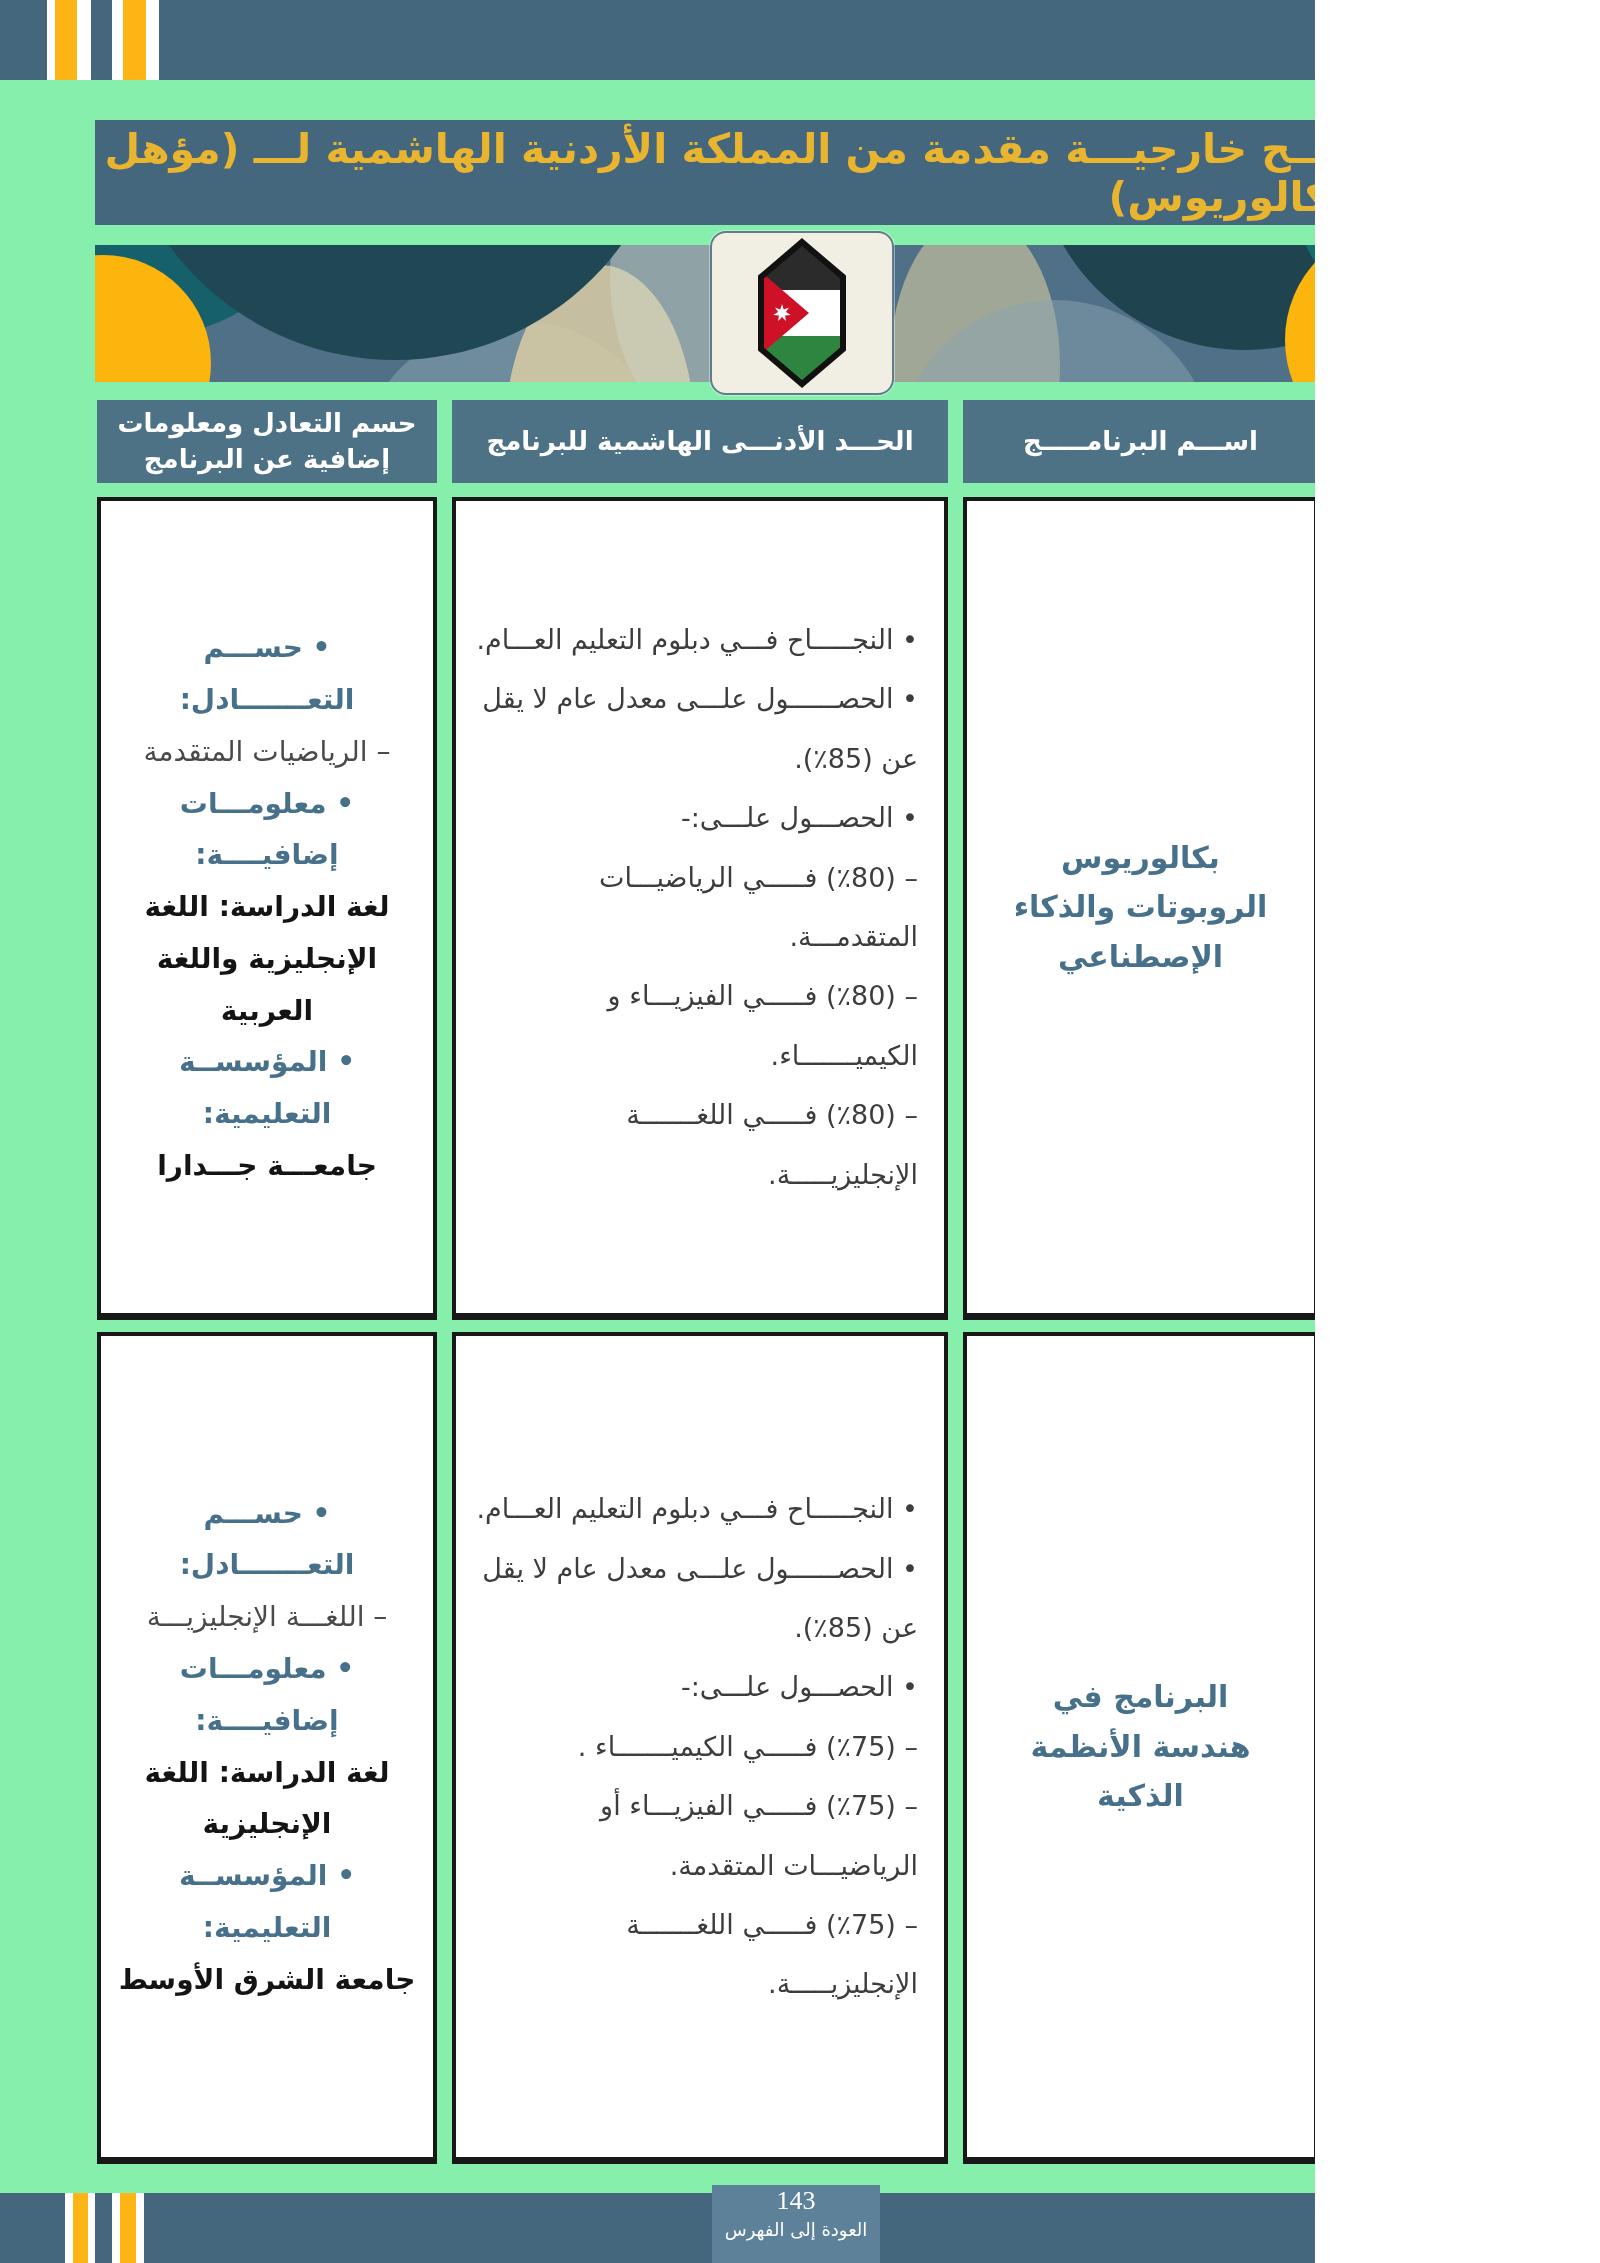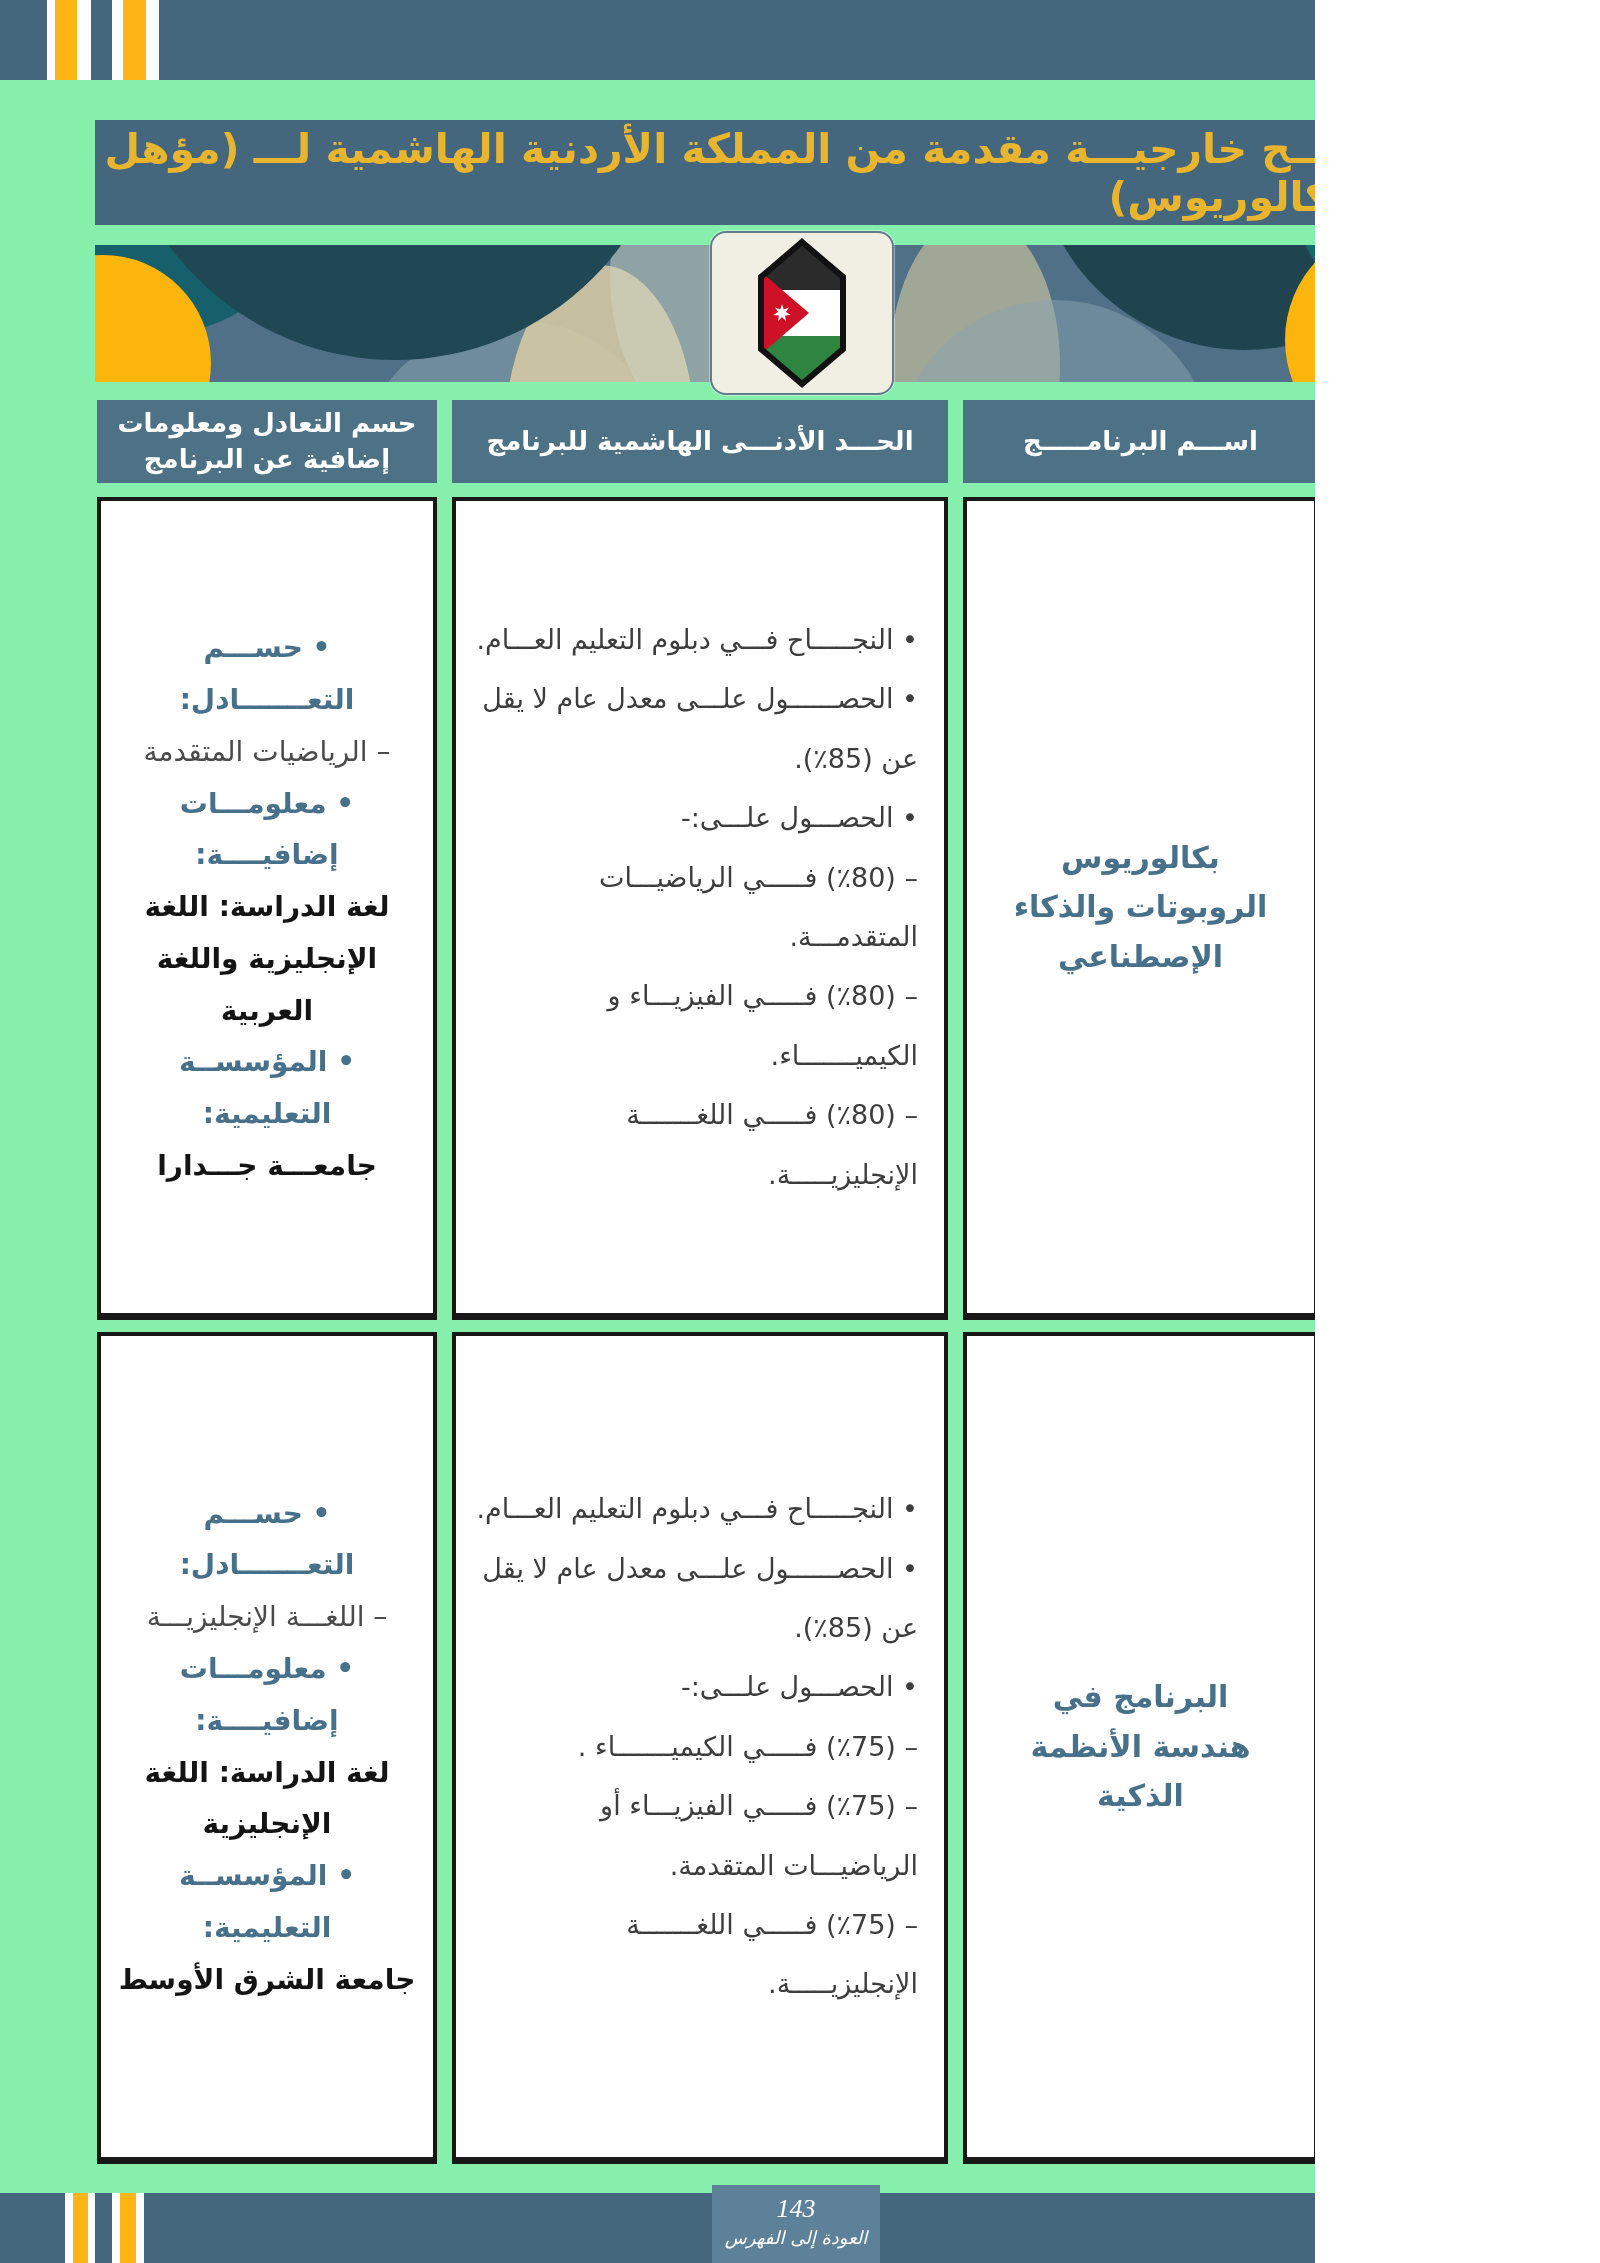--- a/index.html
+++ b/index.html
@@ -42,21 +42,21 @@
   .cell.mins .lines{padding:0 26px 0 14px;}
   .cell.mins .line{font-size:27px;color:#3d3d3d;line-height:2.2;text-align:right;direction:rtl;}
   .cell.info .lines{width:100%;padding:0 12px;box-sizing:border-box;}
   .cell.info .line{font-size:28px;line-height:1.85;text-align:center;direction:rtl;}
   .line.k-teal{color:#47708a;font-weight:bold;}
   .line.k-gray{color:#4a4a4a;font-weight:normal;}
   .line.k-dark{color:#141414;font-weight:bold;}
 
   
   .footer-tab{position:absolute;left:712px;top:2185px;width:168px;height:78px;background:#5c8199;z-index:2;
-              display:flex;flex-direction:column;align-items:center;justify-content:flex-start;padding-top:8px;box-sizing:border-box;font-style:italic;}
+              display:flex;flex-direction:column;align-items:center;justify-content:flex-start;box-sizing:border-box;}
   .page-num{color:#ffffff;font-family:"Liberation Serif","DejaVu Serif",serif;font-size:26px;line-height:1.2;}
   .back-link{color:#ffffff;font-size:18px;direction:rtl;line-height:1.5;}
 </style>
 </head>
 <body>
 
 <div class="page">
 
   <div class="band top-band">
     <div class="gap" style="left:47px;width:8px"></div>

